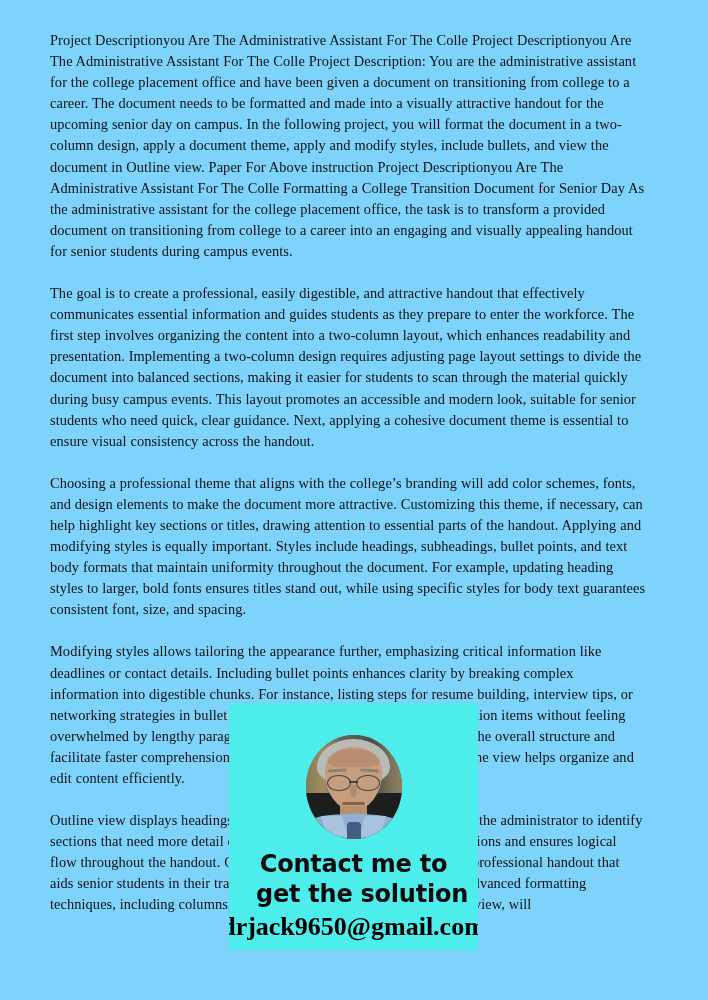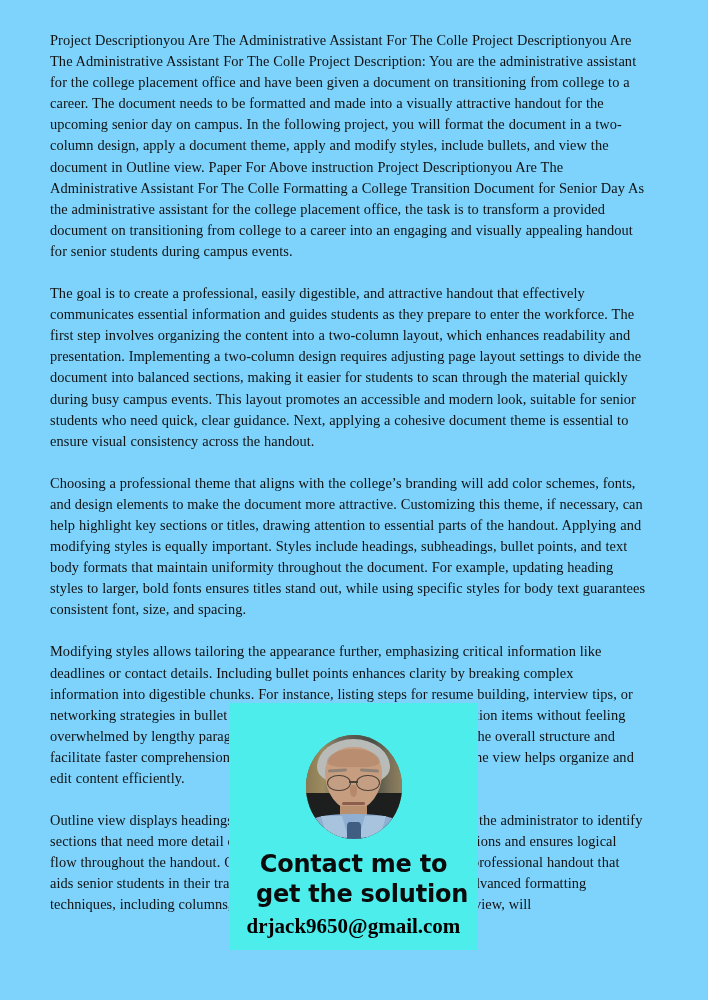--- a/index.html
+++ b/index.html
@@ -148,21 +148,21 @@
     text-align: center;
     letter-spacing: -0.01em;
     white-space: nowrap;
   }
   #overlay-line1 { margin-top: 10px; }
   #overlay-line2 { margin-top: 0px; margin-left: 17px; }
 
   #overlay-email {
     font-family: "Liberation Serif", "DejaVu Serif", serif;
     font-weight: bold;
-    font-size: 21px;
+    font-size: 26px;
     line-height: 27px;
     color: #000000;
     text-align: center;
     margin-top: 4px;
     white-space: nowrap;
   }
 </style>
 </head>
 <body>
 

